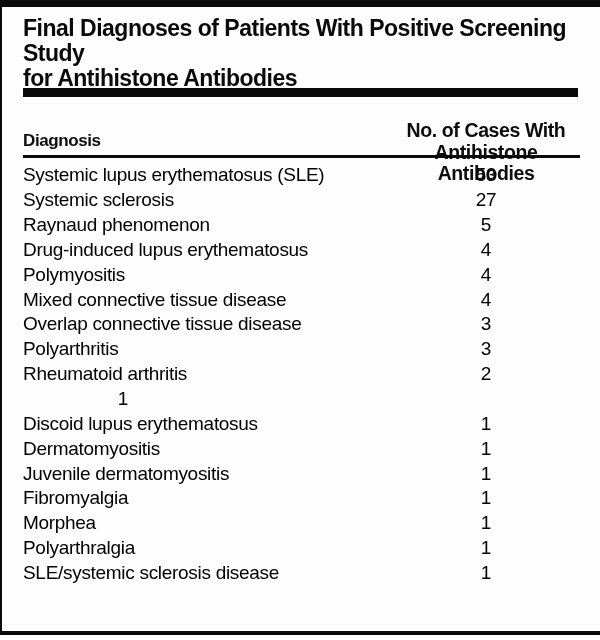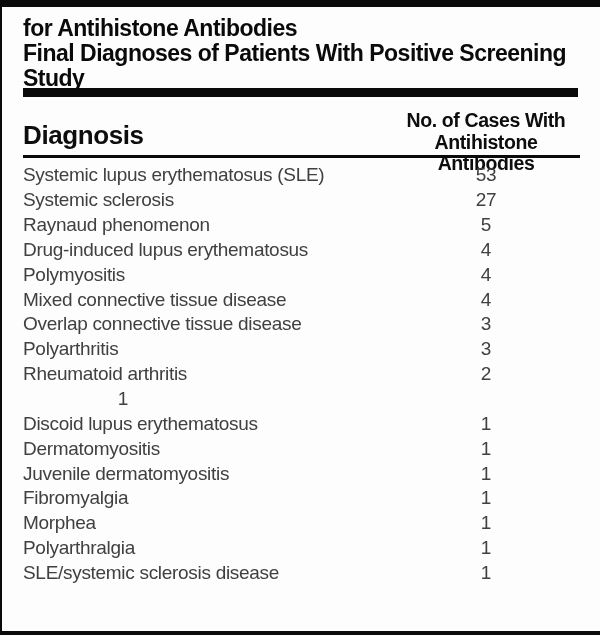--- a/index.html
+++ b/index.html
@@ -40,27 +40,27 @@
   }
 
   .header-row {
     position: absolute;
     left: 23px; top: 103px;
     width: 563px; height: 49px;
   }
   .header-diagnosis {
     position: absolute;
     left: 0; bottom: 1px;
-    font-size: 26px;
+    font-size: 17px;
     font-weight: bold;
     letter-spacing: -0.4px;
   }
   .header-cases {
     position: absolute;
-    left: 363px; top: 7px;
+    left: 363px; top: 17px;
     width: 200px;
     text-align: center;
     font-size: 19.5px;
     font-weight: bold;
     line-height: 21.5px;
     letter-spacing: -0.4px;
   }
   .header-cases span { display: block; }
 
   .rule-thin {
@@ -74,38 +74,38 @@
     position: absolute;
     left: 23px; top: 163px;
     width: 563px;
   }
   .row {
     display: flex;
     align-items: center;
     height: 24.85px;
     font-size: 19px;
     letter-spacing: -0.3px;
-    color: #404040;
+    color: #000000;
     white-space: nowrap;
   }
   .row .diag { flex: 1; }
   .row .num  { width: 200px; text-align: center; }
 </style>
 </head>
 <body>
 
 <div class="figure">
 
   <div class="bar-top"></div>
   <div class="bar-left"></div>
   <div class="bar-bottom"></div>
 
   <div class="title">
+    <span>Final Diagnoses of Patients With Positive Screening Study</span>
     <span>for Antihistone Antibodies</span>
-    <span>Final Diagnoses of Patients With Positive Screening Study</span>
   </div>
 
   <div class="rule-thick"></div>
 
   <div class="header-row">
     <div class="header-diagnosis">Diagnosis</div>
     <div class="header-cases">
       <span>No. of Cases With</span>
       <span>Antihistone Antibodies</span>
     </div>

